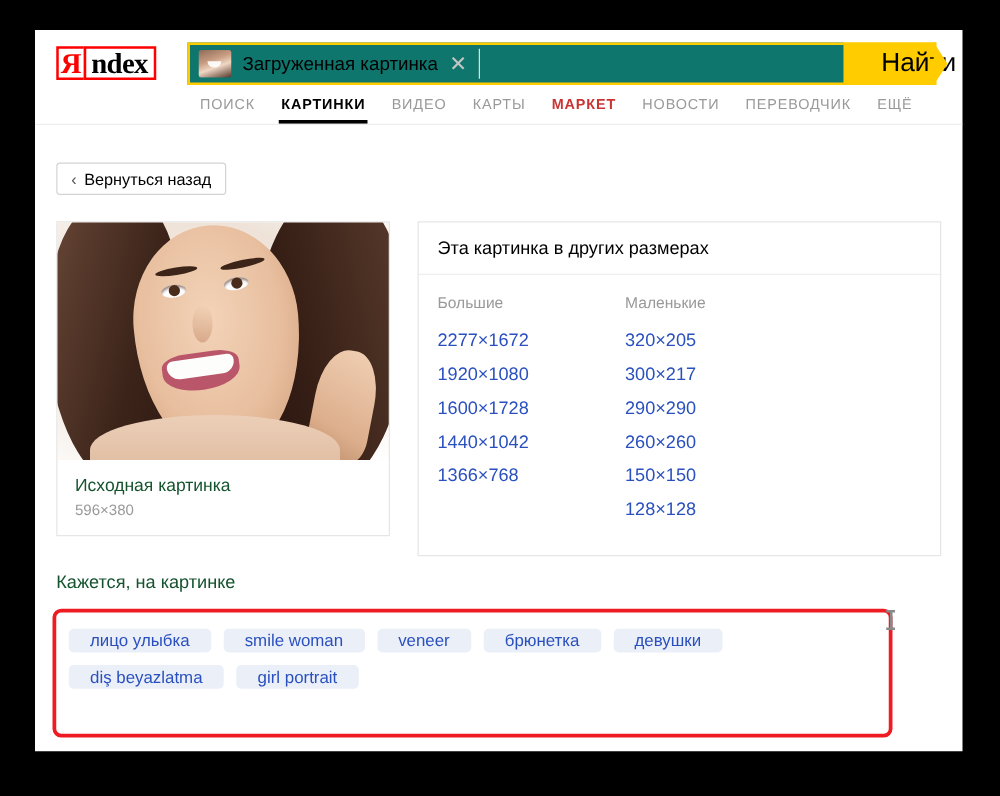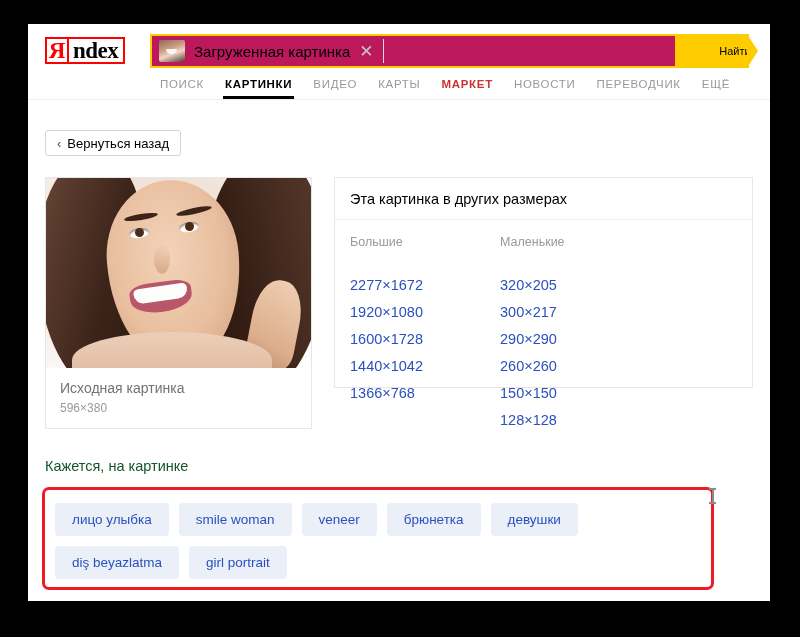--- a/index.html
+++ b/index.html
@@ -71,21 +71,21 @@
   #search-row {
     position: absolute;
     left: 122px;
     top: 10px;
     display: flex;
     align-items: stretch;
     height: 34px;
   }
   #search-field {
     width: 525px;
-    background: #be185d;
+    background: #0f766e;
     border: 2px solid #ffcc00;
     border-right: none;
     display: flex;
     align-items: center;
     box-sizing: border-box;
     padding: 0 0 0 7px;
   }
   #search-thumb {
     width: 26px;
     height: 22px;
@@ -128,21 +128,21 @@
   }
   #search-submit {
     position: relative;
     background: #ffcc00;
     border: 2px solid #ffcc00;
     border-left: none;
     width: 74px;
     display: flex;
     align-items: center;
     justify-content: center;
-    font-size: 11px;
+    font-size: 21px;
     color: #000000;
     box-sizing: border-box;
     cursor: pointer;
     padding-left: 48px;
   }
   #search-submit::after {
     content: "";
     position: absolute;
     right: -11px;
     top: -2px;
@@ -333,35 +333,35 @@
     width: 200px; height: 56px;
     background: linear-gradient(0deg, #dcb79b 0%, #eccfb8 100%);
     border-radius: 50% 50% 0 0;
   }
 
   #image-caption {
     padding: 12px 14px 0 14px;
   }
   #image-title {
     font-size: 14px;
-    color: #737373;
+    color: #14532d;
     margin-bottom: 5px;
   }
   #image-dims {
     font-size: 12px;
     color: #999999;
   }
 
   
   #sizes-panel {
     width: 419px;
     border: 1px solid #e6e6e6;
     background: #ffffff;
     box-sizing: border-box;
-    height: 211px;
+    height: 268px;
   }
   #sizes-header {
     height: 41px;
     display: flex;
     align-items: center;
     padding-left: 15px;
     border-bottom: 1px solid #eeeeee;
     font-size: 14.5px;
     color: #000000;
   }
@@ -369,21 +369,21 @@
     padding: 15px 15px 0 15px;
     display: flex;
   }
   .size-col {
     width: 150px;
   }
   .size-col:last-child { width: auto; }
   .size-col-head {
     font-size: 12.5px;
     color: #999999;
-    margin-bottom: 28px;
+    margin-bottom: 16px;
   }
   .size-link {
     display: block;
     font-size: 14.5px;
     color: #2a50bf;
     margin-bottom: 11px;
     cursor: pointer;
     white-space: nowrap;
   }
 
@@ -413,21 +413,21 @@
     padding: 13px 10px 0 10px;
     display: flex;
     flex-wrap: wrap;
     gap: 10px 10px;
     align-content: flex-start;
     box-sizing: border-box;
   }
   .tag-chip {
     background: #eaeff8;
     border-radius: 4px;
-    height: 33px;
+    height: 19px;
     display: flex;
     align-items: center;
     padding: 0 17px;
     font-size: 13.5px;
     color: #2a50bf;
     cursor: pointer;
     box-sizing: border-box;
     white-space: nowrap;
   }
 

